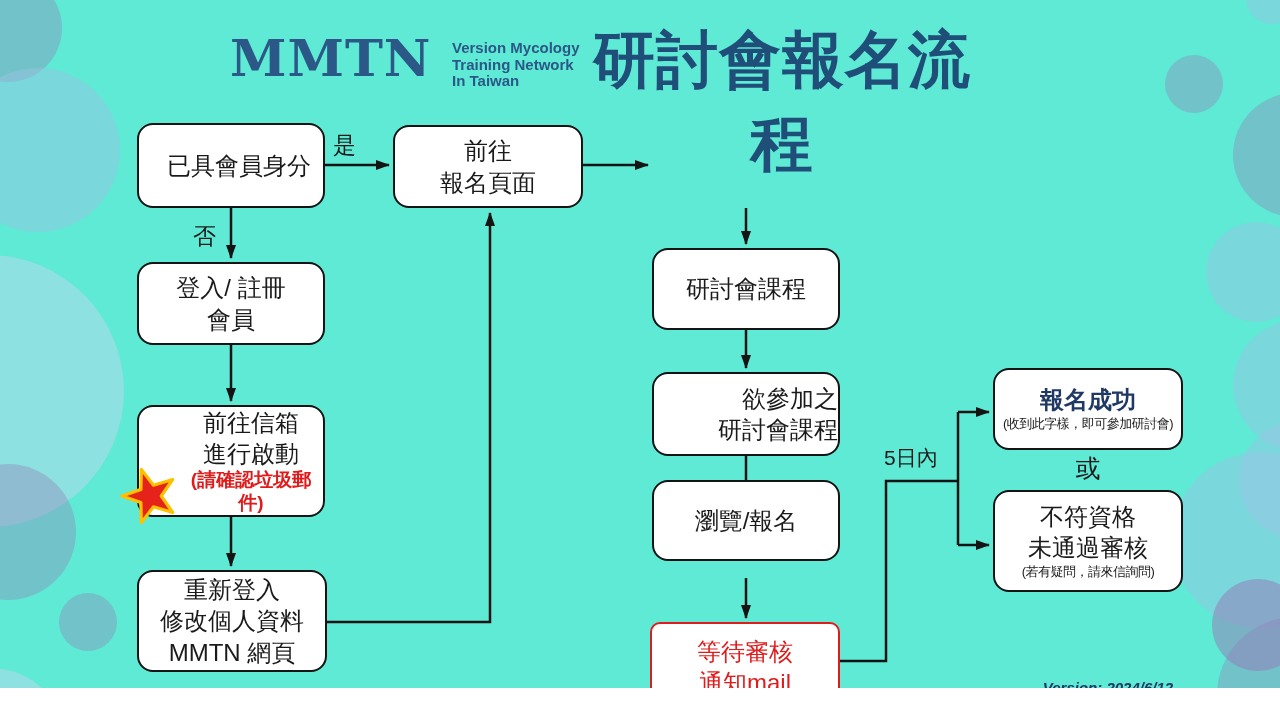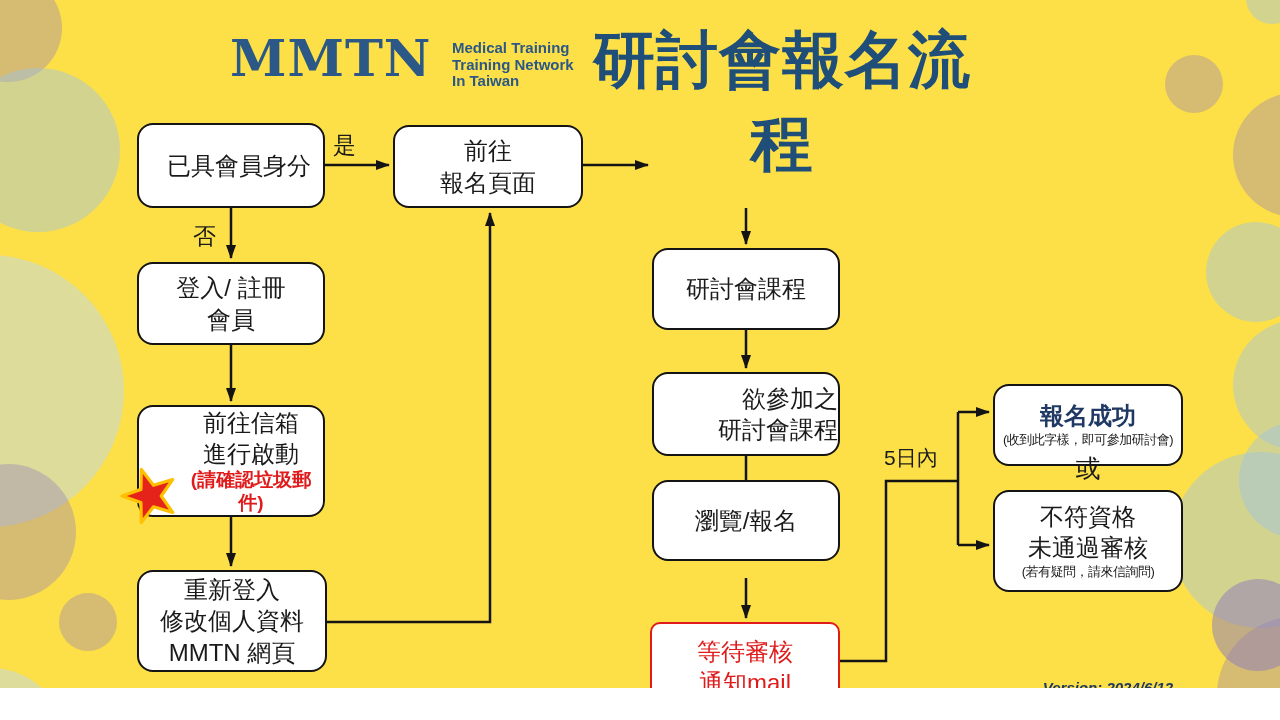--- a/index.html
+++ b/index.html
@@ -1,17 +1,17 @@
 <!DOCTYPE html>
 <html style="--navy: #1F4E79; --logo-blue: #2B5886; --success-navy: #1F3864; --red: #E01B1B;"><head>
 <meta charset="utf-8">
 <style>
   html,body{margin:0;padding:0;}
   body{font-family:"Liberation Sans","DejaVu Sans",sans-serif;background:#ffffff;}
-  #stage{position:relative;width:1280px;height:688px;overflow:hidden;background:#fde047;text-decoration:underline;}
+  #stage{position:relative;width:1280px;height:688px;overflow:hidden;background:#5eead4;text-decoration:underline;}
 
   
   .bgc{position:absolute;border-radius:50%;z-index:0;}
   .bg-blue{background:rgba(158,196,230,0.45);}
   .bg-blue2{background:rgba(190,215,238,0.50);}
   .bg-purple{background:rgba(146,130,184,0.38);}
   .bg-purple2{background:rgba(146,130,184,0.55);}
 
   
   .logo-acronym{position:absolute;left:230px;top:33px;font-family:"DejaVu Serif","Liberation Serif",serif;
@@ -58,21 +58,21 @@
   <div class="bgc bg-purple" style="left:1233px;top:93px;width:124px;height:124px;"></div>
   <div class="bgc bg-blue" style="left:1206px;top:222px;width:100px;height:100px;"></div>
   <div class="bgc bg-blue" style="left:1233px;top:320px;width:130px;height:130px;"></div>
   <div class="bgc bg-blue" style="left:1239px;top:422px;width:116px;height:116px;"></div>
   <div class="bgc bg-blue" style="left:1172px;top:452px;width:176px;height:176px;"></div>
   <div class="bgc bg-purple2" style="left:1212px;top:579px;width:92px;height:92px;"></div>
   <div class="bgc bg-purple" style="left:1217px;top:617px;width:156px;height:156px;"></div>
 
   <div class="logo-acronym">MMTN</div>
   <div class="logo-tag">
-    <div>Medical Training</div>
+    <div>Version Mycology</div>
     <div>Training Network</div>
     <div>In Taiwan</div>
   </div>
   <div class="page-title">研討會報名流程</div>
 
   <svg id="wires" width="1280" height="720">
     <defs>
       <marker id="ah" markerWidth="15" markerHeight="12" refX="13" refY="5" orient="auto" markerUnits="userSpaceOnUse">
         <path d="M0,0 L14,5 L0,10 z" fill="#141414"></path>
       </marker>
@@ -133,21 +133,21 @@
 
   <div class="fbox" style="left:652px;top:480px;width:188px;height:81px;">
     <div>瀏覽/報名</div>
   </div>
 
   <div class="fbox redbox" style="left:650px;top:622px;width:190px;height:90px;">
     <div>等待審核</div>
     <div>通知mail</div>
   </div>
 
-  <div class="fbox" style="left:993px;top:368px;width:190px;height:82px;margin-top:16px;">
+  <div class="fbox" style="left:993px;top:368px;width:190px;height:82px;">
     <div class="success-title">報名成功</div>
     <div class="note">(收到此字樣，即可參加研討會)</div>
   </div>
 
   <div class="fbox" style="left:993px;top:490px;width:190px;height:102px;">
     <div>不符資格</div>
     <div>未通過審核</div>
     <div class="note">(若有疑問，請來信詢問)</div>
   </div>
 

